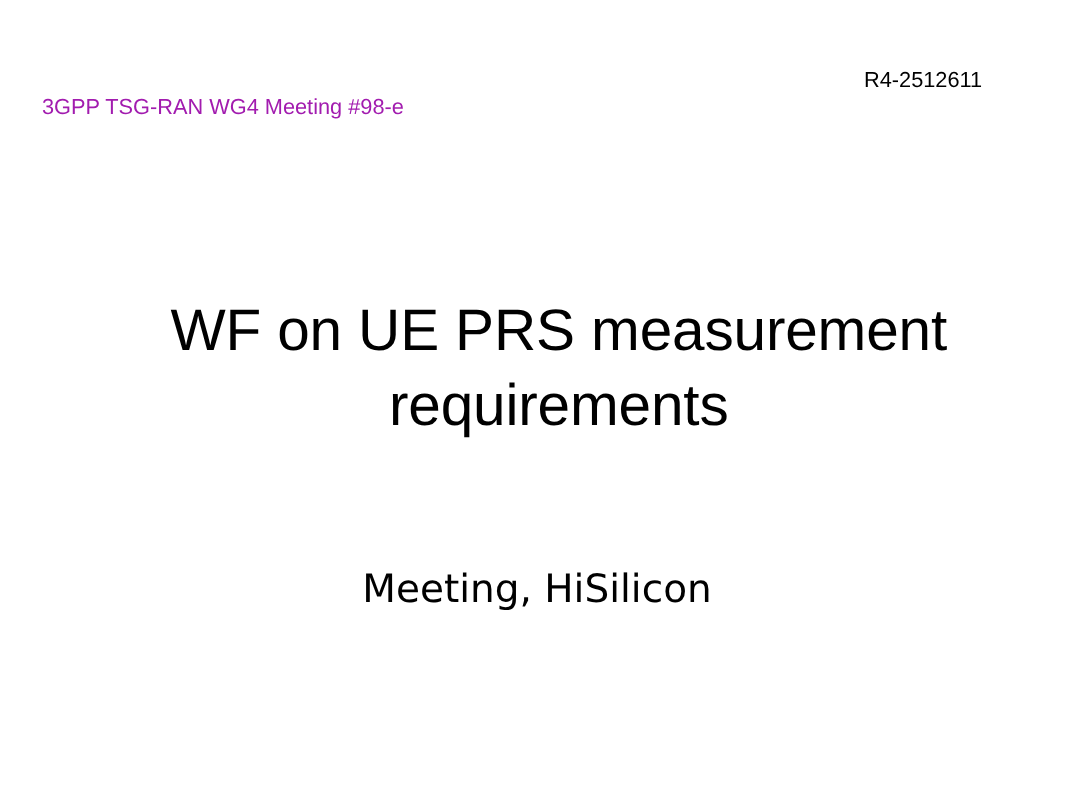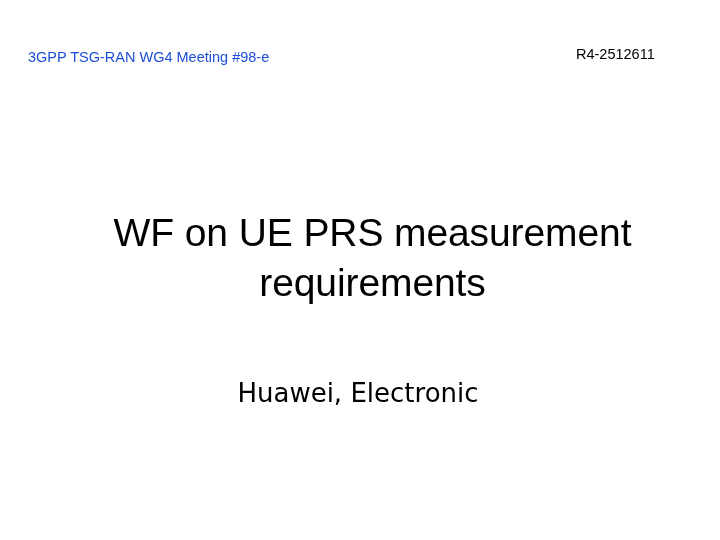--- a/index.html
+++ b/index.html
@@ -17,26 +17,26 @@
     overflow: hidden;
     font-family: "Liberation Sans", sans-serif;
     color: #000000;
     -webkit-font-smoothing: antialiased;
   }
 
   
   .header-left {
     position: absolute;
     left: 28px;
-    top: 46px;
+    top: 61px;
     width: 420px;
     font-family: "Liberation Sans", sans-serif;
     font-size: 14.5px;
     line-height: 22px;
-    color: #1d4ed8;
+    color: #a21caf;
     white-space: nowrap;
   }
 
   .header-left .hdr-line {
     display: block;
   }
 
   .doc-number {
     position: absolute;
     left: 576px;
@@ -51,21 +51,21 @@
   
   .title-block {
     position: absolute;
     left: 60px;
     top: 196px;
     width: 625px;
     text-align: center;
   }
 
   .slide-title {
-    margin: 12px;
+    margin: 0;
     font-family: "Liberation Sans", sans-serif;
     font-size: 39px;
     font-weight: 400;
     line-height: 50px;
     letter-spacing: -0.1px;
     color: #000000;
   }
 
   
   .subtitle-block {
@@ -97,16 +97,16 @@
   <div class="doc-number">R4-2512611</div>
 
   <div class="title-block">
     <h1 class="slide-title">
       <span>WF on UE PRS measurement</span>
       <span>requirements</span>
     </h1>
   </div>
 
   <div class="subtitle-block">
-    <p class="slide-subtitle">Huawei, Electronic</p>
+    <p class="slide-subtitle">Meeting, HiSilicon</p>
   </div>
 
 </div>
 
 </body></html>

